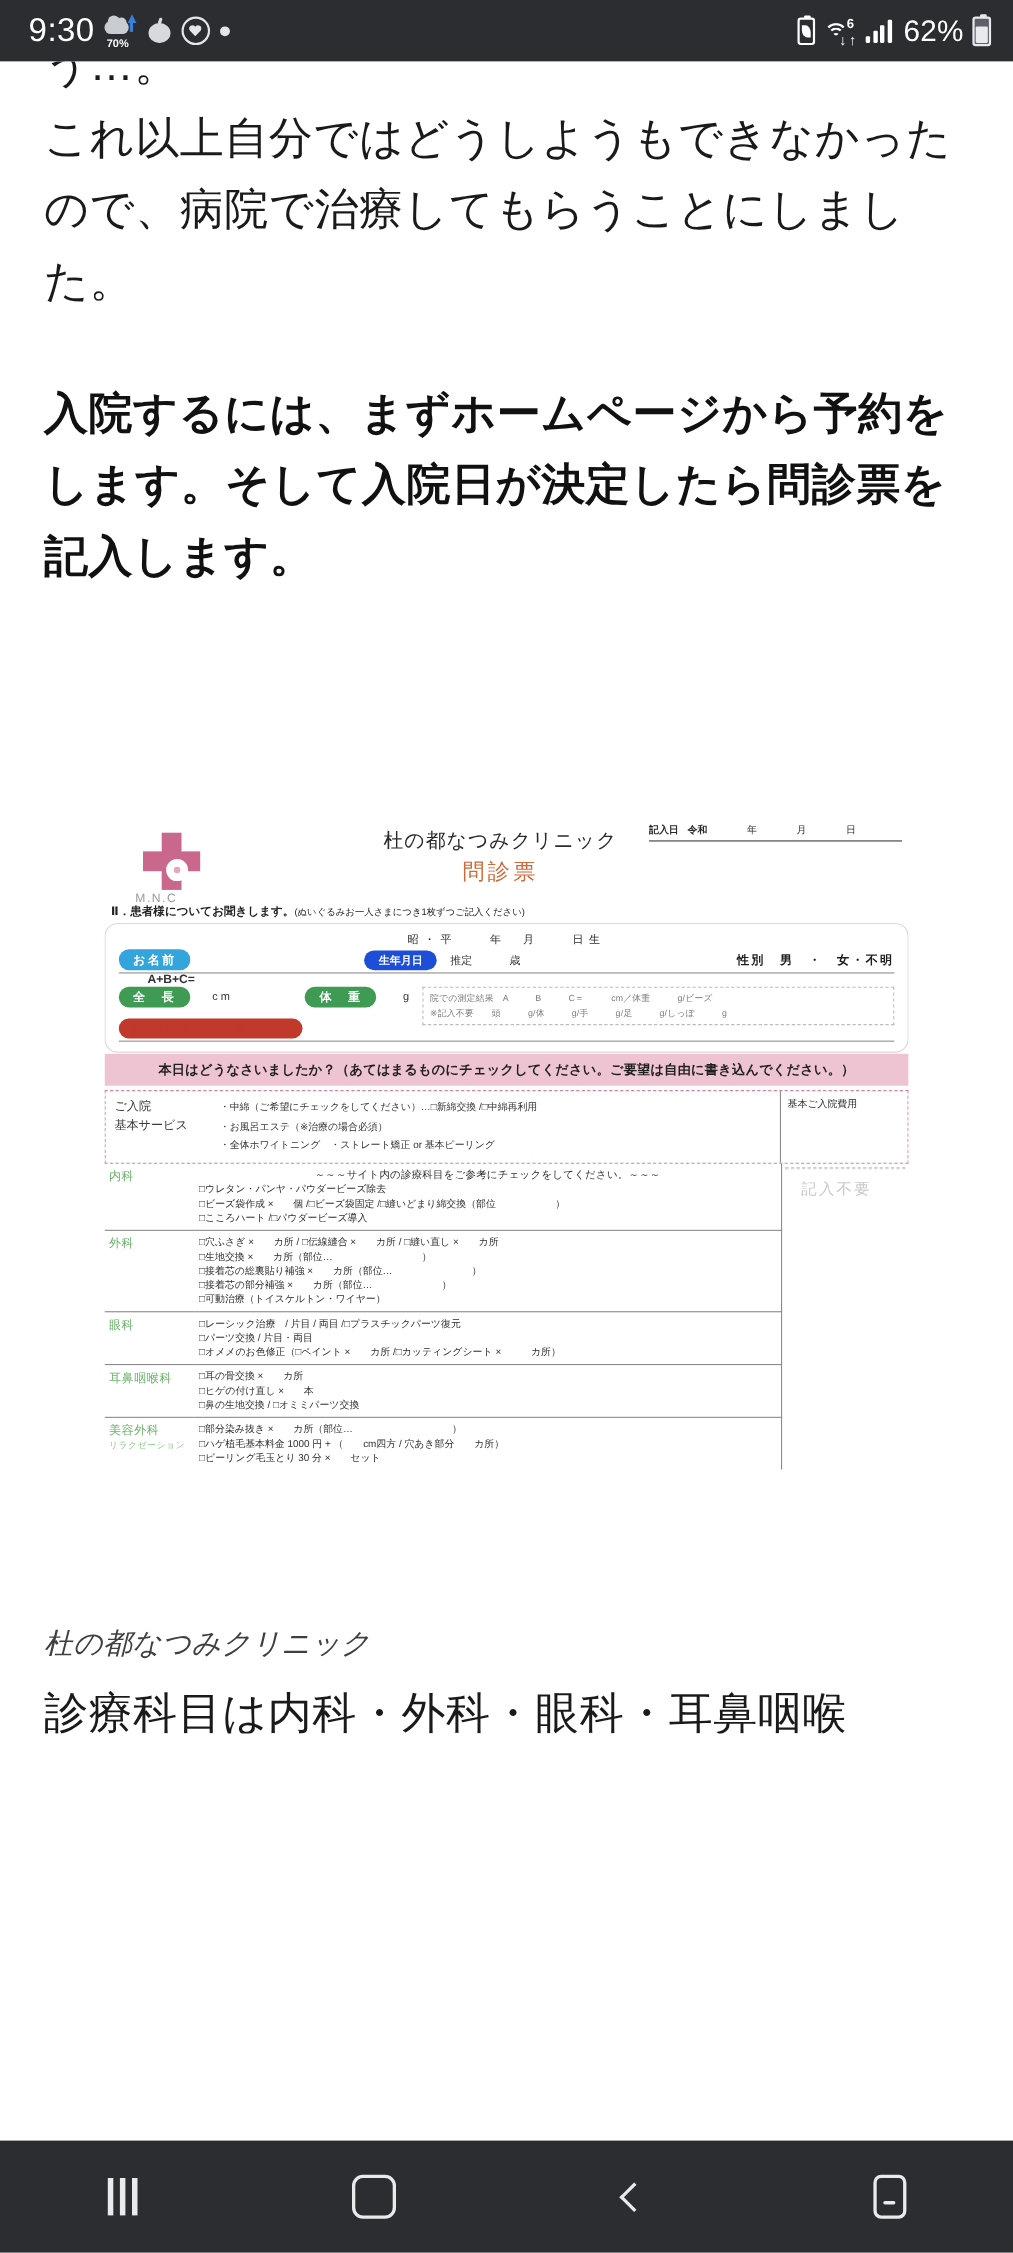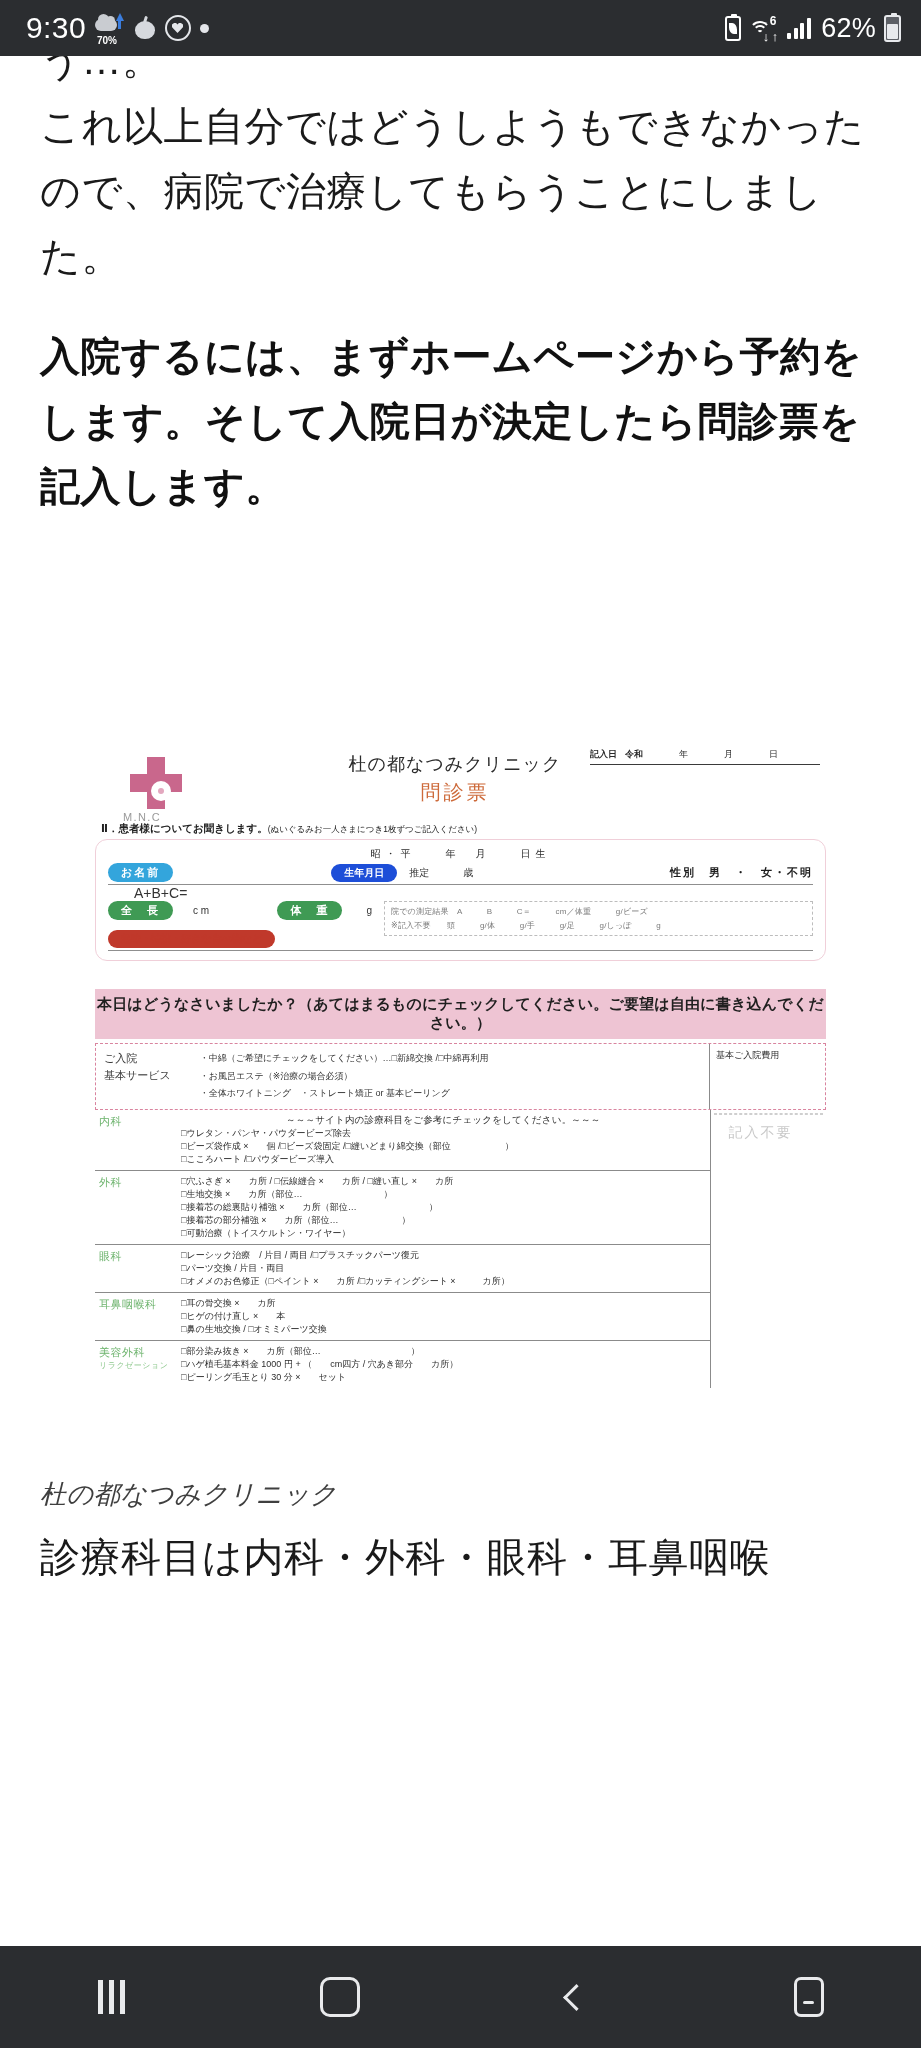--- a/index.html
+++ b/index.html
@@ -105,21 +105,21 @@
   .para-cut {
     position:absolute; left:40px; top:-28px;
     font-size:40px; color:#1a1a1a; line-height:1.62; letter-spacing:.5px;
   }
   .para {
     position:absolute; left:40px; width:846px;
     font-size:40px; color:#1a1a1a; line-height:1.62; letter-spacing:.5px;
   }
   .para.bold { font-weight:bold; color:#111; }
   .p1 { top:38px; }
-  .p2 { top:272px;font-family:Liberation Mono, monospace; }
+  .p2 { top:288px; }
 
   
   .sheet {
     position:absolute; left:95px; top:676px; width:731px; height:723px;
     background:#fff; font-family:"Liberation Sans","DejaVu Sans",sans-serif;
     color:#333; overflow:hidden;
   }
 
   
   .sheet-head { position:relative; height:88px; }
@@ -170,27 +170,27 @@
 
   .r-zip { font-size:10px; color:#333; padding:3px 0 0 30px; letter-spacing:10px; }
   .at { font-size:13px; color:#333; }
 
   
   .bd-head { text-align:center; font-size:10px; color:#2b2b2b; letter-spacing:5px; }
   .r2 { display:flex; align-items:center; height:24px; gap:4px; }
   .sm { font-size:10px; color:#333; }
   .sex { font-size:11px; font-weight:bold; color:#1d1d1d; letter-spacing:2px; }
 
-  .abc { font-size:14px; color:#333; margin-left:26px; }
+  .abc { font-size:11px; color:#333; margin-left:26px;font-weight:bold; }
   .measure { border:1.4px dashed #bdbdbd; padding:3px 6px; font-size:8px; color:#7a7a7a; line-height:1.7; }
   .measure .mline { white-space:nowrap; letter-spacing:.2px; }
 
   
-  .banner { background:#eec4d3; text-align:center; font-size:15px; font-weight:bold;
-            color:#1f1f1f; padding:6px 0; margin-top:28px; letter-spacing:.2px; }
+  .banner { background:#eec4d3; text-align:center; font-size:12px; font-weight:bold;
+            color:#1f1f1f; padding:6px 0; margin-top:1px; letter-spacing:.2px; }
 
   
   .tbl { width:100%; border-collapse:collapse; table-layout:fixed; font-size:9px; color:#2d2d2d; }
   .tbl td { vertical-align:top; padding:4px 4px; }
   .col-dept { width:82px; color:#6cb36c; font-size:11px; letter-spacing:.5px; }
   .col-body { }
   .col-cost { width:116px; }
   .rowline td { border-top:1.1px solid #8b8b8b; }
   .lead { text-align:center; font-size:9.5px; letter-spacing:.2px; }
   .dept-sub { font-size:8px; color:#8fc98f; display:block; }

